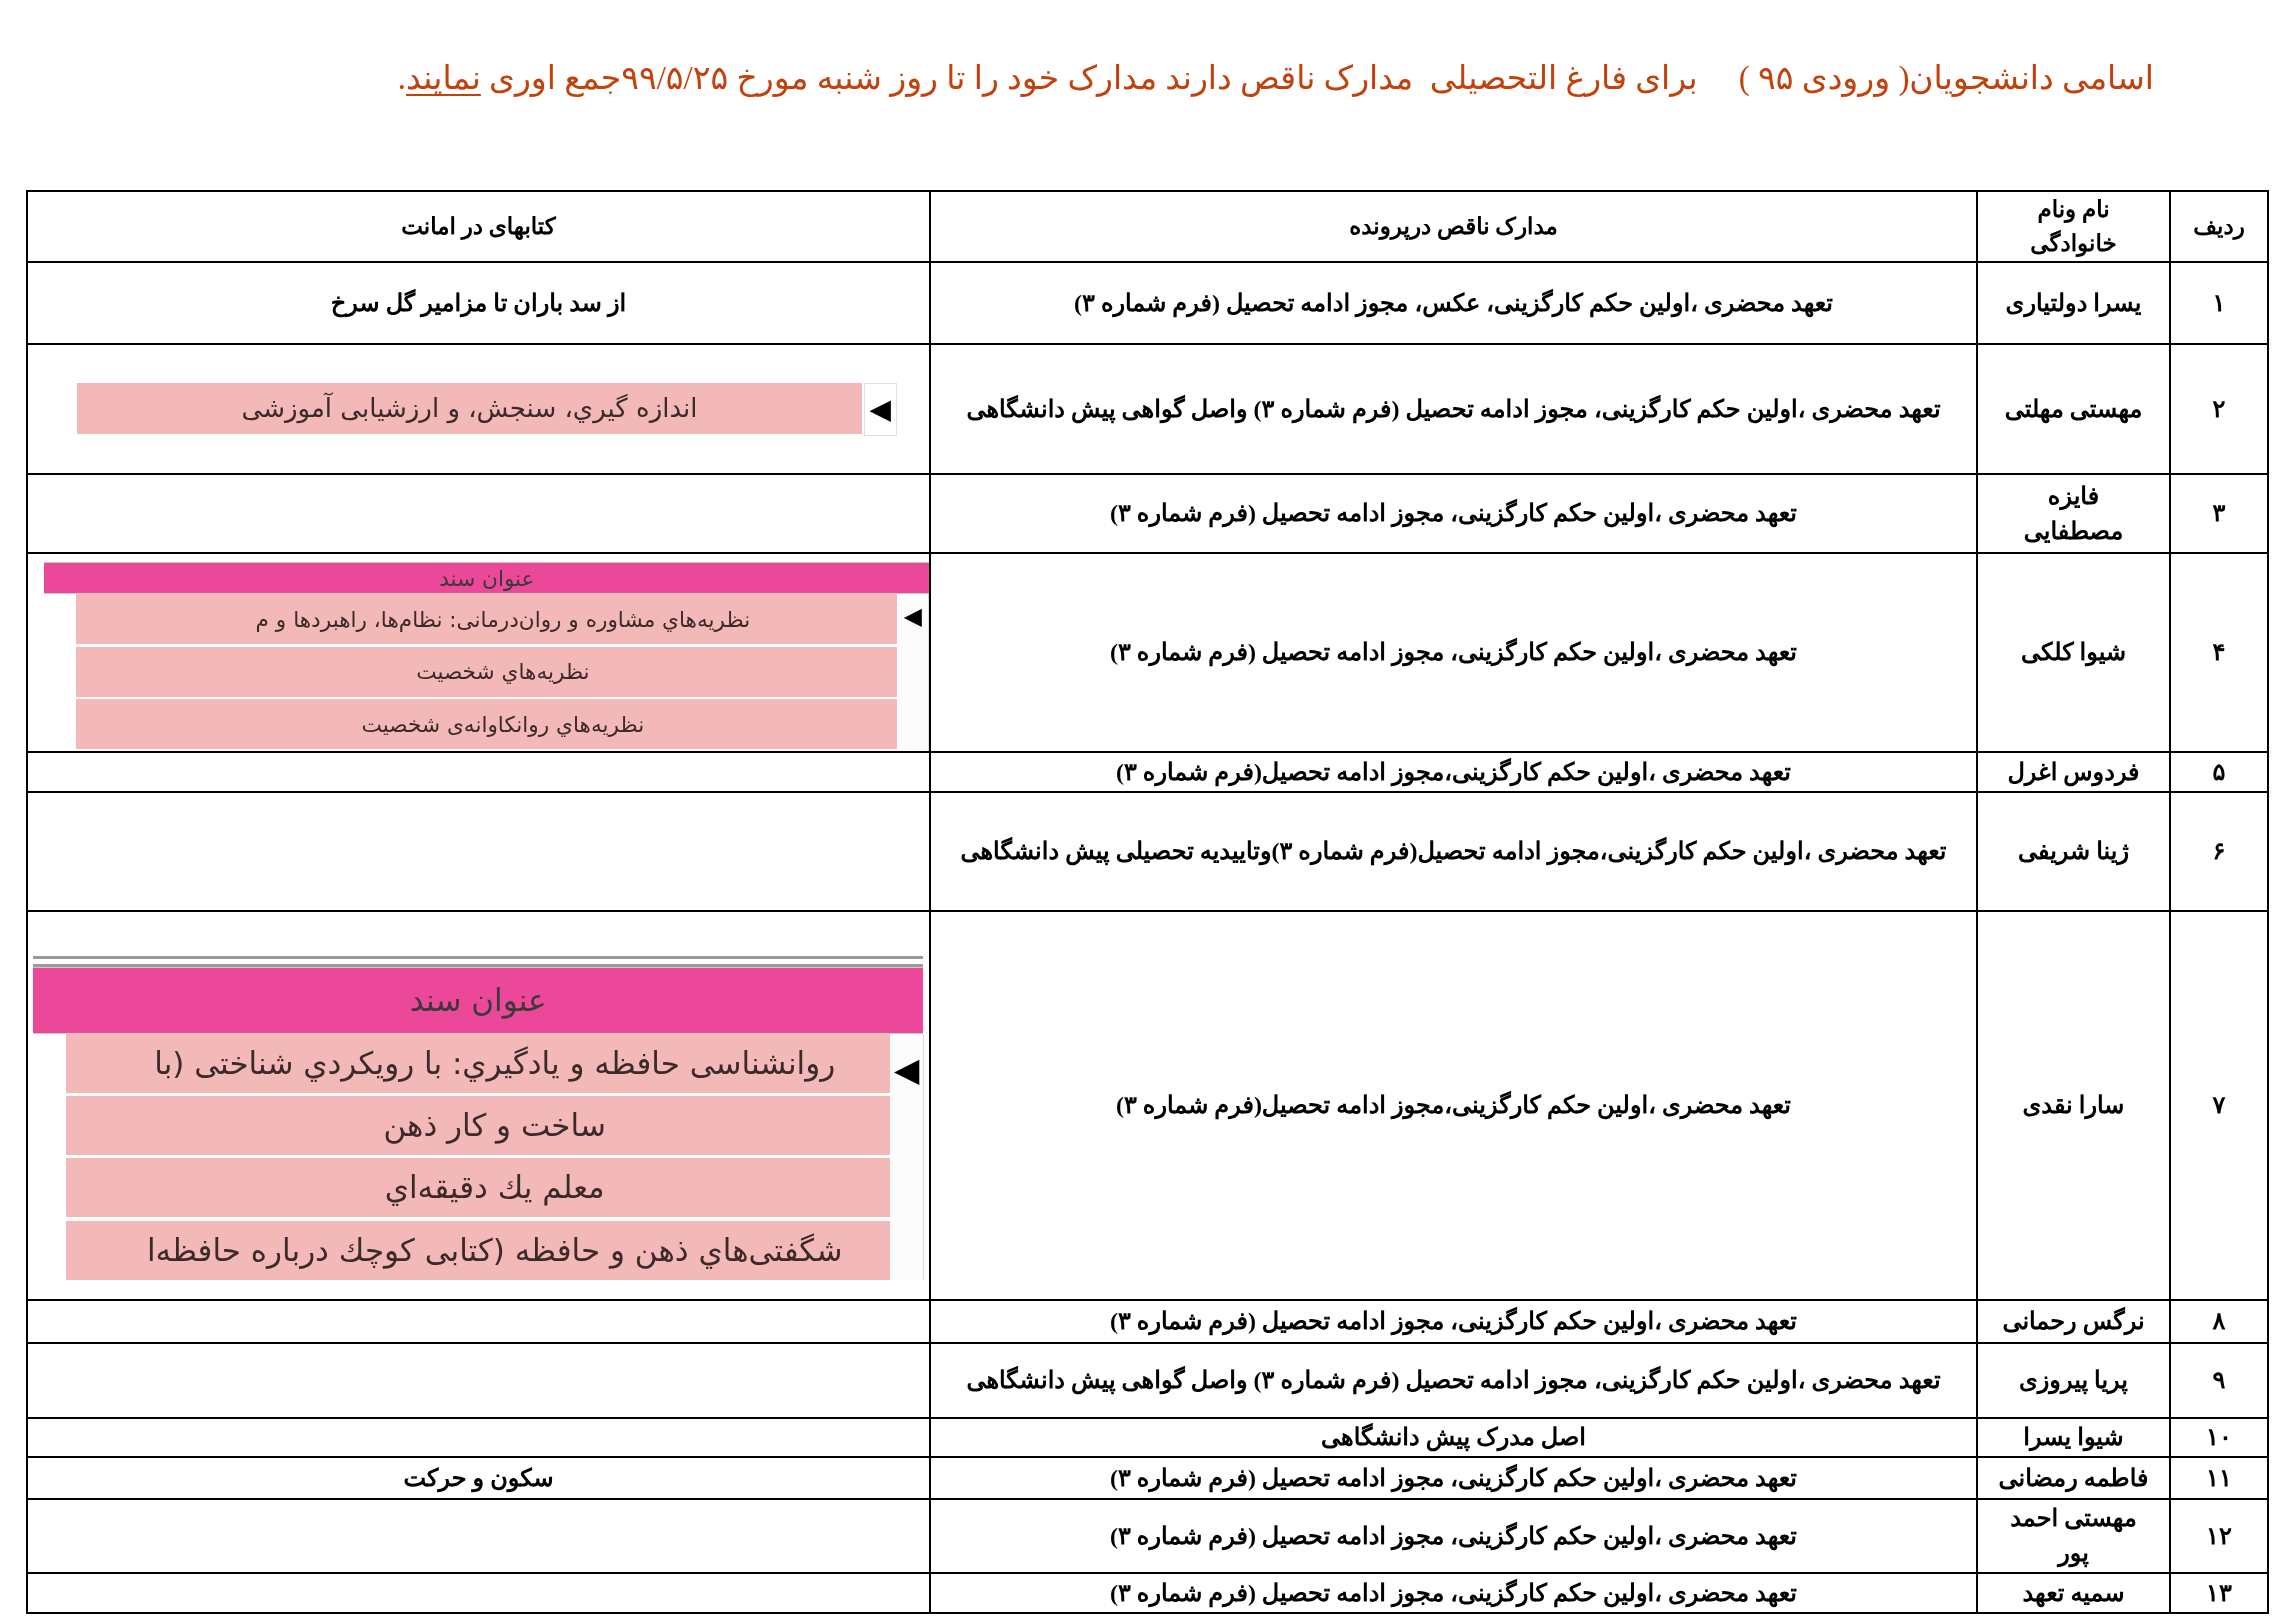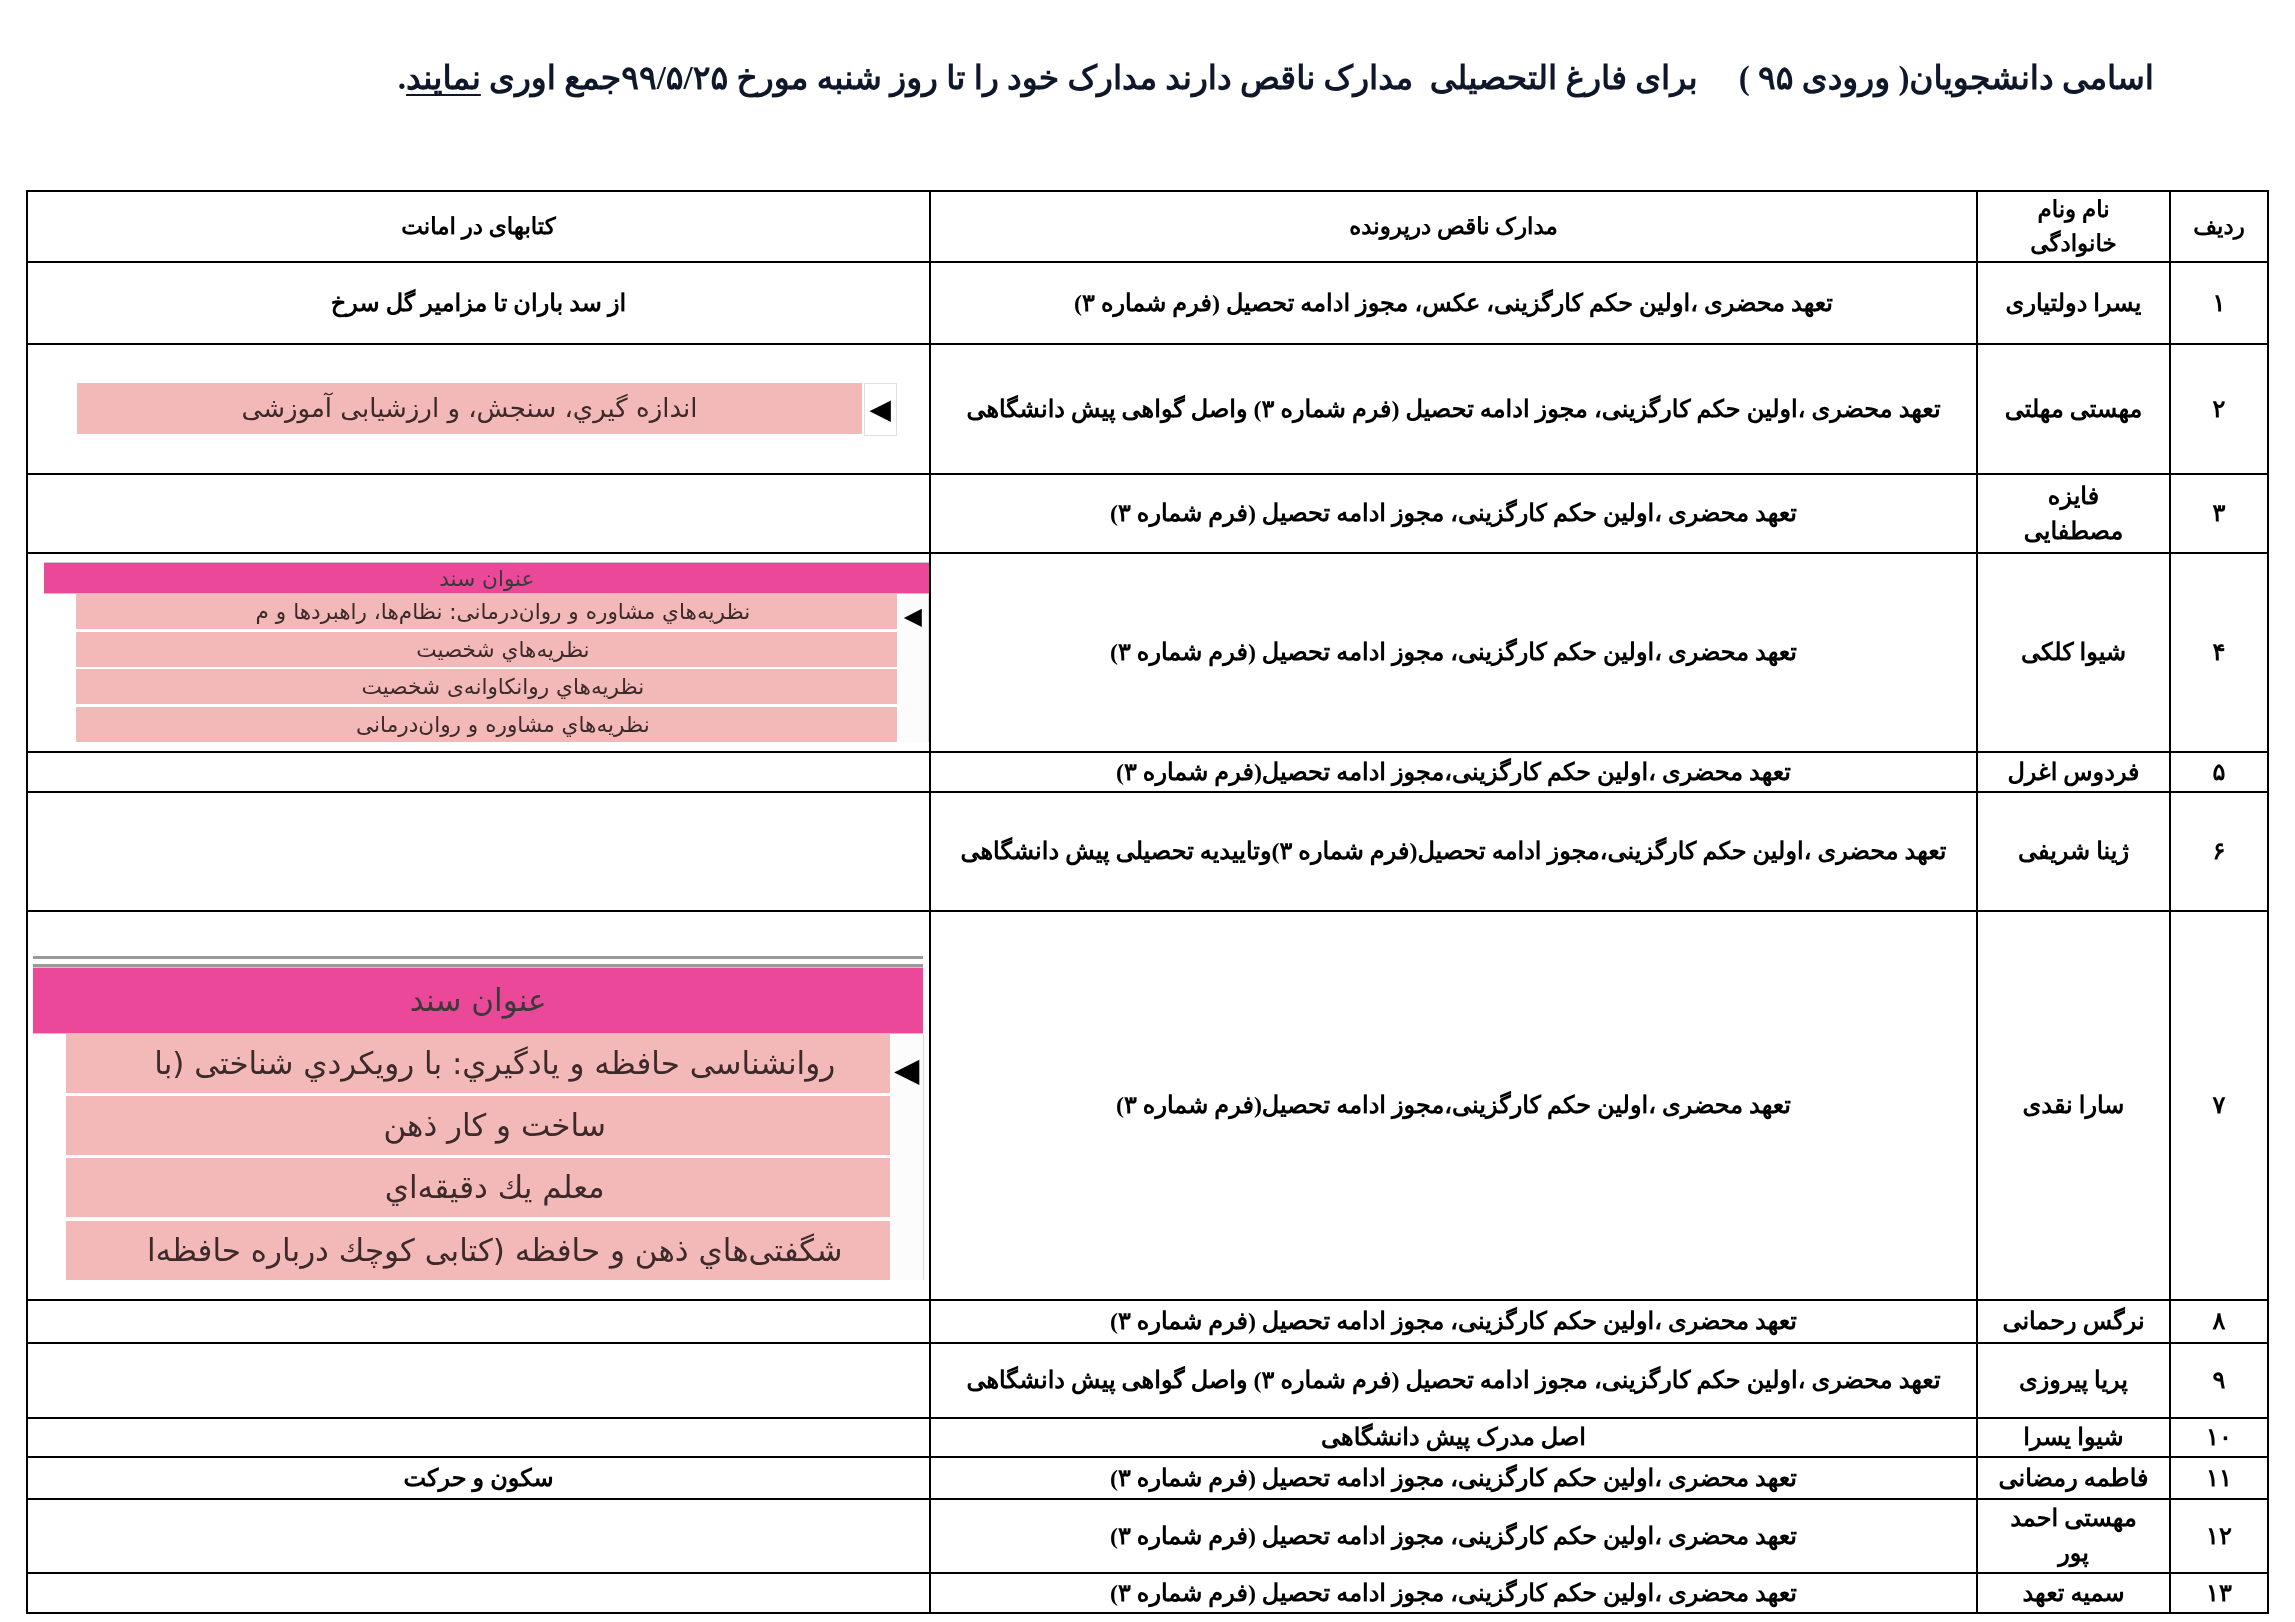--- a/index.html
+++ b/index.html
@@ -2,21 +2,21 @@
 <html lang="fa" dir="rtl" style="font-size:10.5px"><head>
 <meta charset="utf-8">
 <style>
   html,body{margin:0;padding:0;}
   body{
     width:2295px;height:1623px;background:#ffffff;position:relative;
     font-family:"Liberation Serif", serif;color:#000;
   }
   .title{
     position:absolute;top:58px;right:141px;direction:rtl;
-    font-size:33px;font-weight:bold;white-space:pre;color:#0f172a;
+    font-size:33px;font-weight:normal;white-space:pre;color:#c2410c;
   }
   .title .u{text-decoration:underline;text-decoration-thickness:2px;text-underline-offset:5.2px;}
 
   table.main{
     position:absolute;left:26px;top:190px;width:2241px;
     border-collapse:collapse;direction:rtl;table-layout:fixed;
     border:2.6px solid #000;
   }
   table.main td, table.main th{
     border:2px solid #000;vertical-align:middle;text-align:center;
@@ -55,21 +55,21 @@
   .grid-block .grow{
     background:#f3b9b9;display:flex;align-items:center;justify-content:center;
     color:#3c2a2a;white-space:nowrap;overflow:hidden;
   }
   .grid-block .gsel{
     position:absolute;top:0;bottom:0;background:#fcfcfc;border-right:0.7px solid #dcdcdc;
     display:flex;align-items:flex-start;justify-content:center;color:#000;
   }
   .gb4{left:16.4px;top:7.9px;width:885px;}
   .gb4 .ghead{height:30px;font-size:21.6px;}
-  .gb4 .grow{width:853px;height:35px;margin-bottom:2.6px;font-size:21.6px;}
+  .gb4 .grow{width:853px;height:50px;margin-bottom:2.6px;font-size:21.6px;}
   .gb4 .gsel{left:853px;width:31px;font-size:23.6px;}
   .gb4 .gsel .tri{margin-top:5.2px;}
   .gb7{left:5.2px;top:44px;width:890px;}
   .gb7 .dline{height:5.2px;border-top:3.3px solid #9a9a9a;border-bottom:3.3px solid #9a9a9a;background:#fff;}
   .gb7 .ghead{height:65px;font-size:31px;}
   .gb7 .grow{width:857px;height:59px;margin-bottom:3.3px;font-size:31px;text-align:center;}
   .gb7 .gsel{left:857px;width:33px;font-size:33px;}
   .gb7 .gsel .tri{margin-top:11.8px;}
 </style>
 </head>

